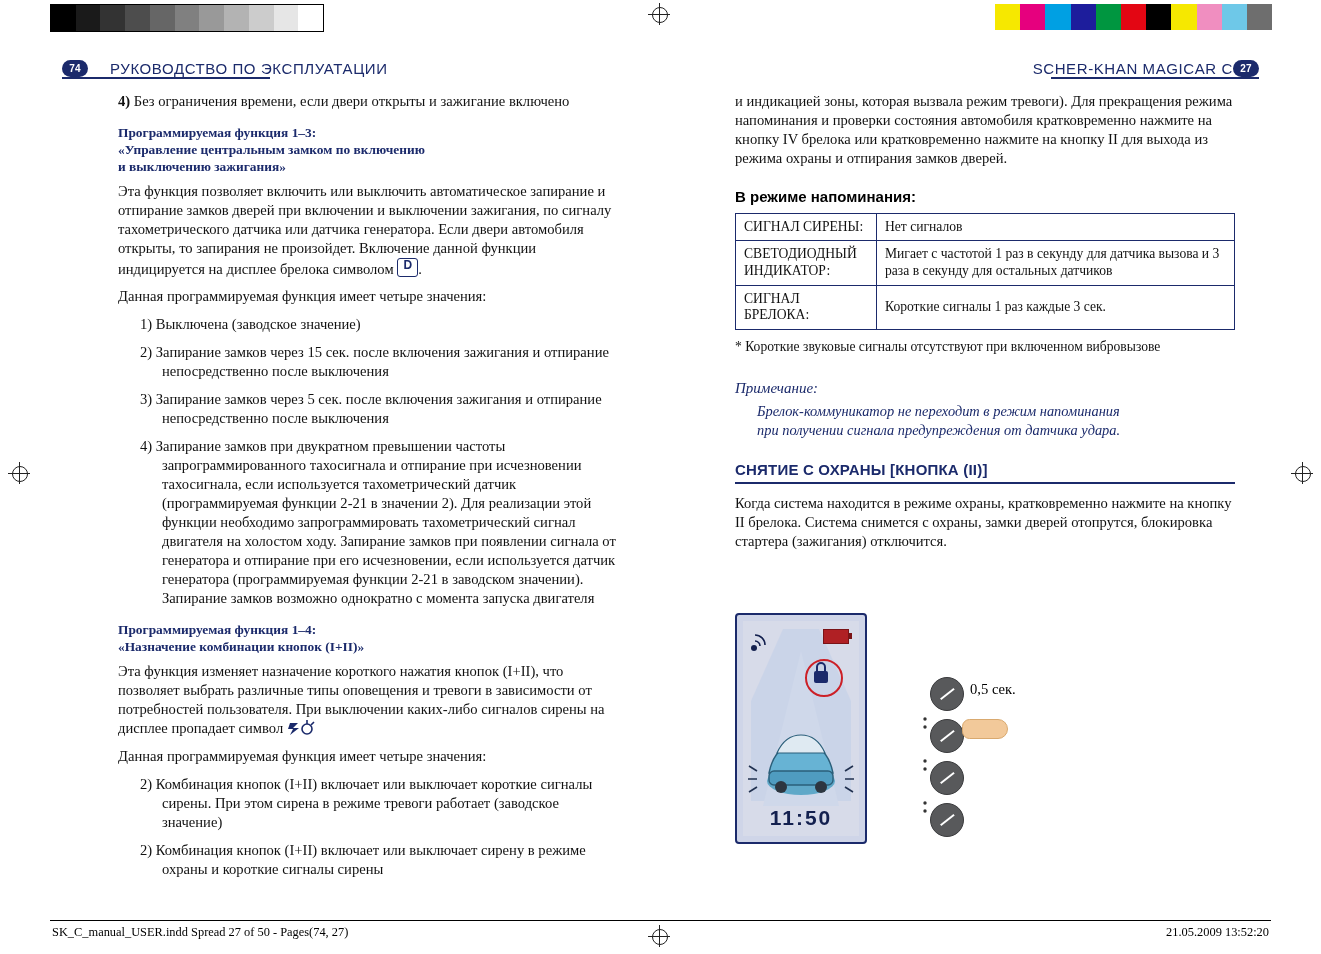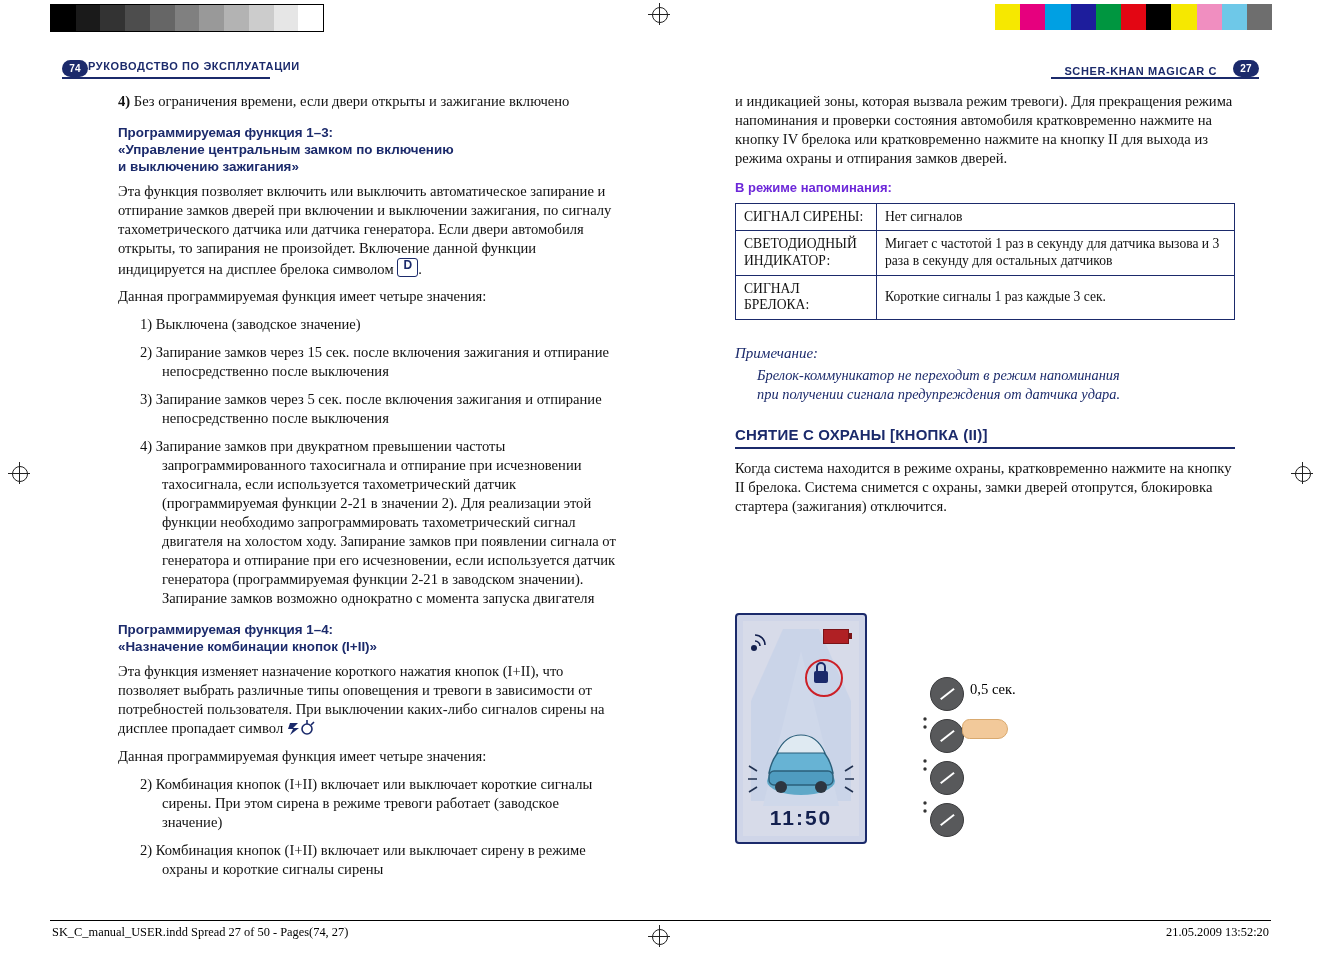--- a/index.html
+++ b/index.html
@@ -17,43 +17,43 @@
   .colorbar div{flex:1;height:100%;}
 
   
   .reg{position:absolute;width:22px;height:22px;}
   .reg:before,.reg:after{content:"";position:absolute;background:#222;}
   .reg:before{left:50%;top:0;width:1px;height:100%;margin-left:-0.5px;}
   .reg:after{top:50%;left:0;height:1px;width:100%;margin-top:-0.5px;}
   .reg span{position:absolute;left:4px;top:4px;width:14px;height:14px;border:1px solid #222;border-radius:50%;}
 
   
-  .hdr-left{position:absolute;left:62px;top:60px;display:flex;gap:0;}
+  .hdr-left{position:absolute;left:62px;top:60px;display:flex;align-items:center;gap:22px;}
   .pagenum{width:26px;height:17px;border-radius:9px;background:#1b2a6b;color:#fff;
            font-family:"Liberation Sans",sans-serif;font-size:10px;font-weight:bold;
            display:flex;align-items:center;justify-content:center;letter-spacing:.3px;}
-  .hdr-title{font-family:"Liberation Sans",sans-serif;font-size:11px;font-weight:bold;
+  .hdr-title{font-family:"Liberation Sans",sans-serif;font-size:15px;font-weight:normal;
              color:#1b2a6b;letter-spacing:.6px;}
-  .hdr-right{position:absolute;right:62px;top:60px;display:flex;align-items:flex-end;gap:16px;}
+  .hdr-right{position:absolute;right:62px;top:60px;display:flex;align-items:flex-end;gap:0;}
   .rule{position:absolute;height:1.5px;background:#1b2a6b;top:77px;}
   .rule.l{left:62px;width:208px;}
   .rule.r{right:62px;width:208px;}
 
   
   .col{position:absolute;top:92px;width:500px;color:#111;}
   .col.left{left:118px;}
   .col.right{left:735px;}
 
   p{margin:0 0 9px 0;font-size:14.6px;line-height:1.30;}
   .ind{padding-left:22px;text-indent:-22px;margin-left:22px;}
   .b{font-weight:bold;}
-  h3.sec{font-family:Liberation Sans, sans-serif;color:#1b2a6b;font-size:13.4px;
+  h3.sec{font-family:Liberation Serif, serif;color:#1b2a6b;font-size:13.4px;
          font-weight:bold;margin:14px 0 6px 0;line-height:1.26;}
-  h4.sub{font-family:"Liberation Sans",sans-serif;color:#6d28d9;font-size:13px;
-         font-weight:bold;margin:12px 0 6px 0;}
+  h4.sub{font-family:"Liberation Sans",sans-serif;color:#000000;font-size:15px;
+         font-weight:bold;margin:20px 0 6px 0;}
   .note{color:#1b2a6b;font-style:italic;font-size:15px;margin:0 0 3px 0;}
   .note-body{color:#1b2a6b;font-style:italic;font-size:14.4px;line-height:1.3;padding-left:22px;margin:0;}
   .star{font-size:13.6px;margin:8px 0 0 0;}
 
   
   .titlerow{margin-top:22px;}
   .titlerow .t{font-family:"Liberation Sans",sans-serif;color:#1b2a6b;font-size:15px;font-weight:bold;letter-spacing:.2px;}
   .titlerow .t .brk{font-weight:bold;}
   .titlerow .line{height:2px;background:#1b2a6b;margin-top:4px;}
 
@@ -209,20 +209,21 @@
             <td class="k">СВЕТОДИОДНЫЙ ИНДИКАТОР:</td>
             <td>Мигает с частотой 1 раз в секунду для датчика вызова и 3 раза в секунду для остальных датчиков</td>
           </tr>
           <tr>
             <td class="k">СИГНАЛ БРЕЛОКА:</td>
             <td>Короткие сигналы 1 раз каждые 3 сек.</td>
           </tr>
         </tbody>
     </table>
 
+    <p class="star">* Короткие звуковые сигналы отсутствуют при включенном вибровызове</p>
 
     <p class="note" style="margin-top:24px;">Примечание:</p>
     <p class="note-body">Брелок-коммуникатор не переходит в режим напоминания</p>
     <p class="note-body">при получении сигнала предупреждения от датчика удара.</p>
 
     <div class="titlerow">
       <div class="t">
         <span>СНЯТИЕ С ОХРАНЫ</span><span class="brk"> [КНОПКА (II)]</span>
       </div>
       <div class="line"></div>

